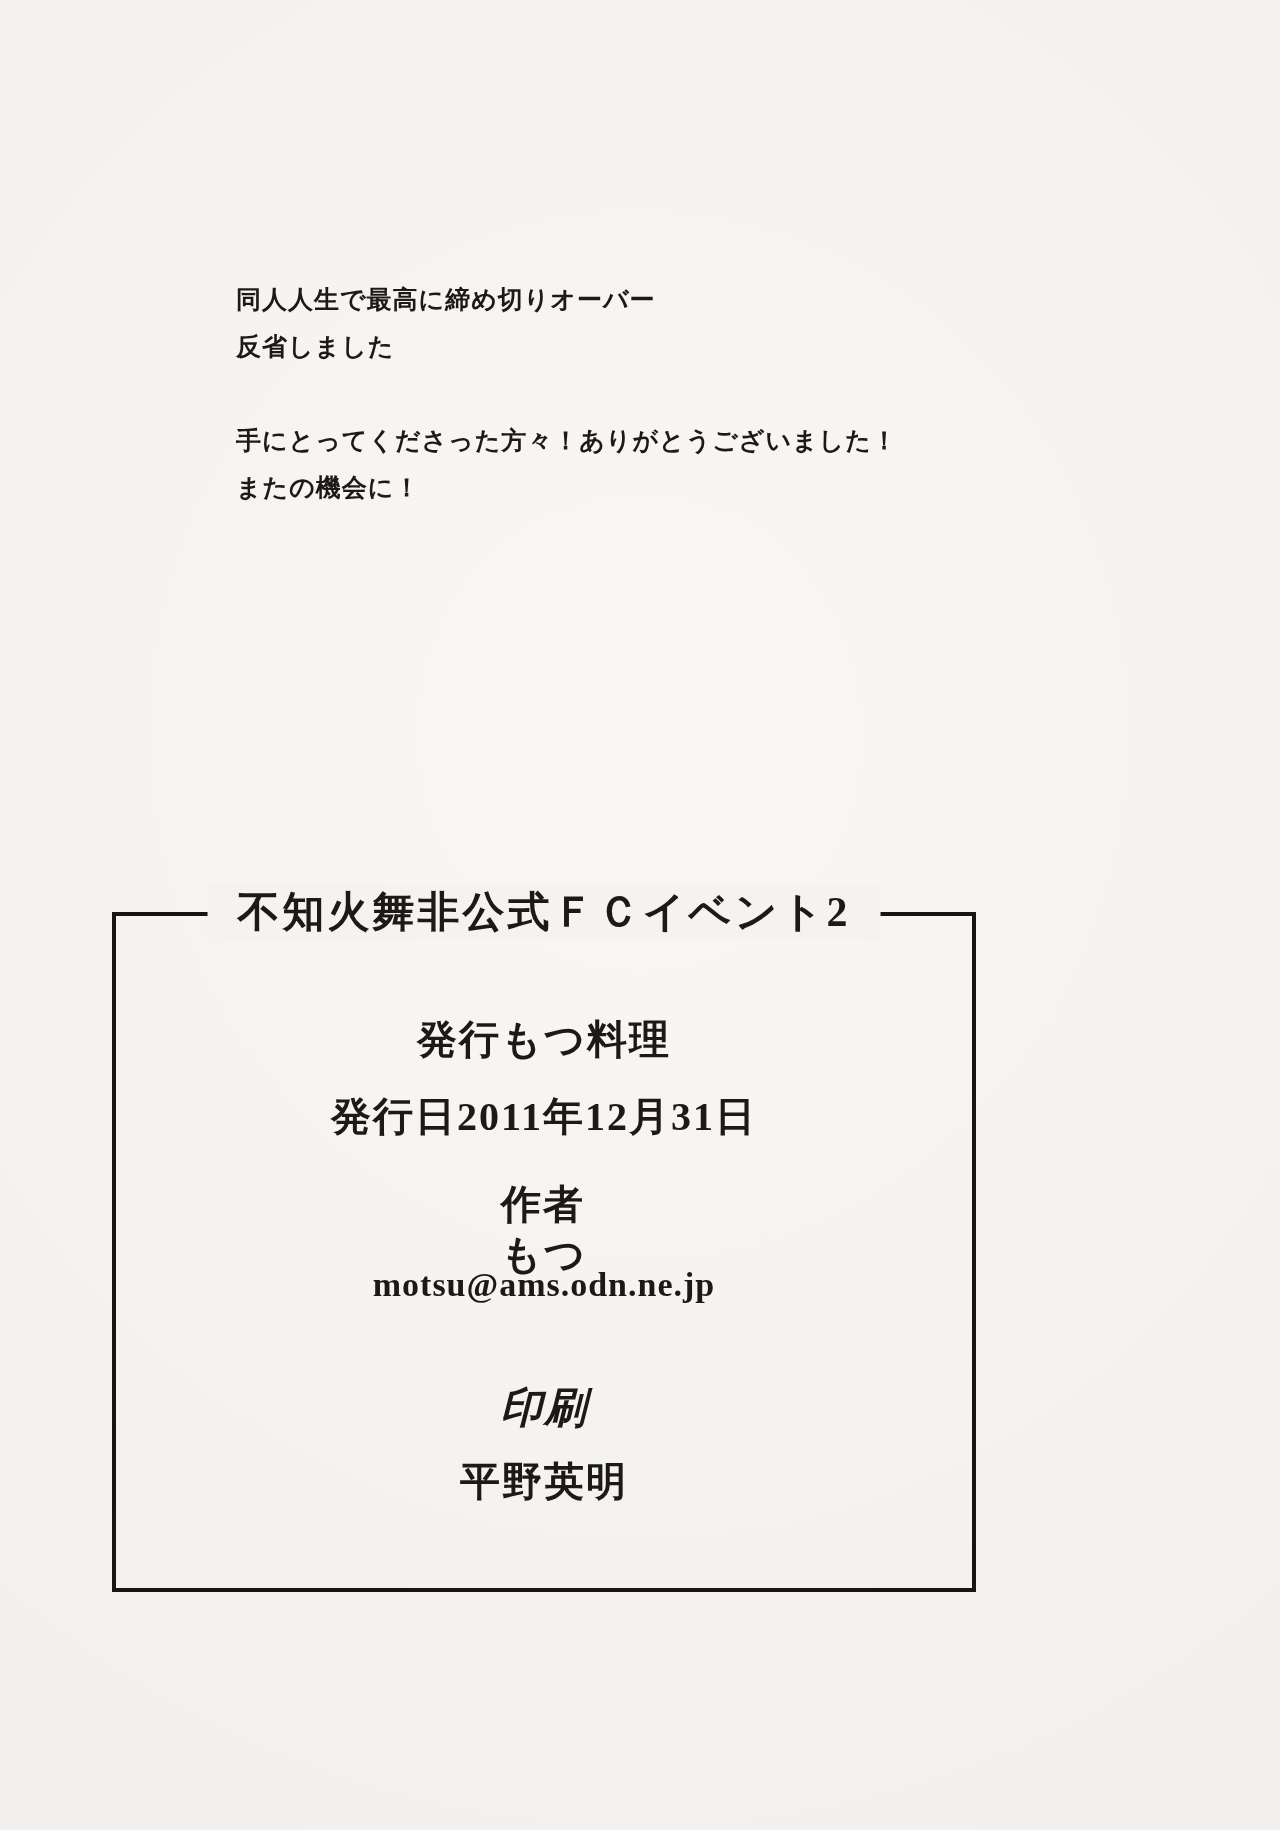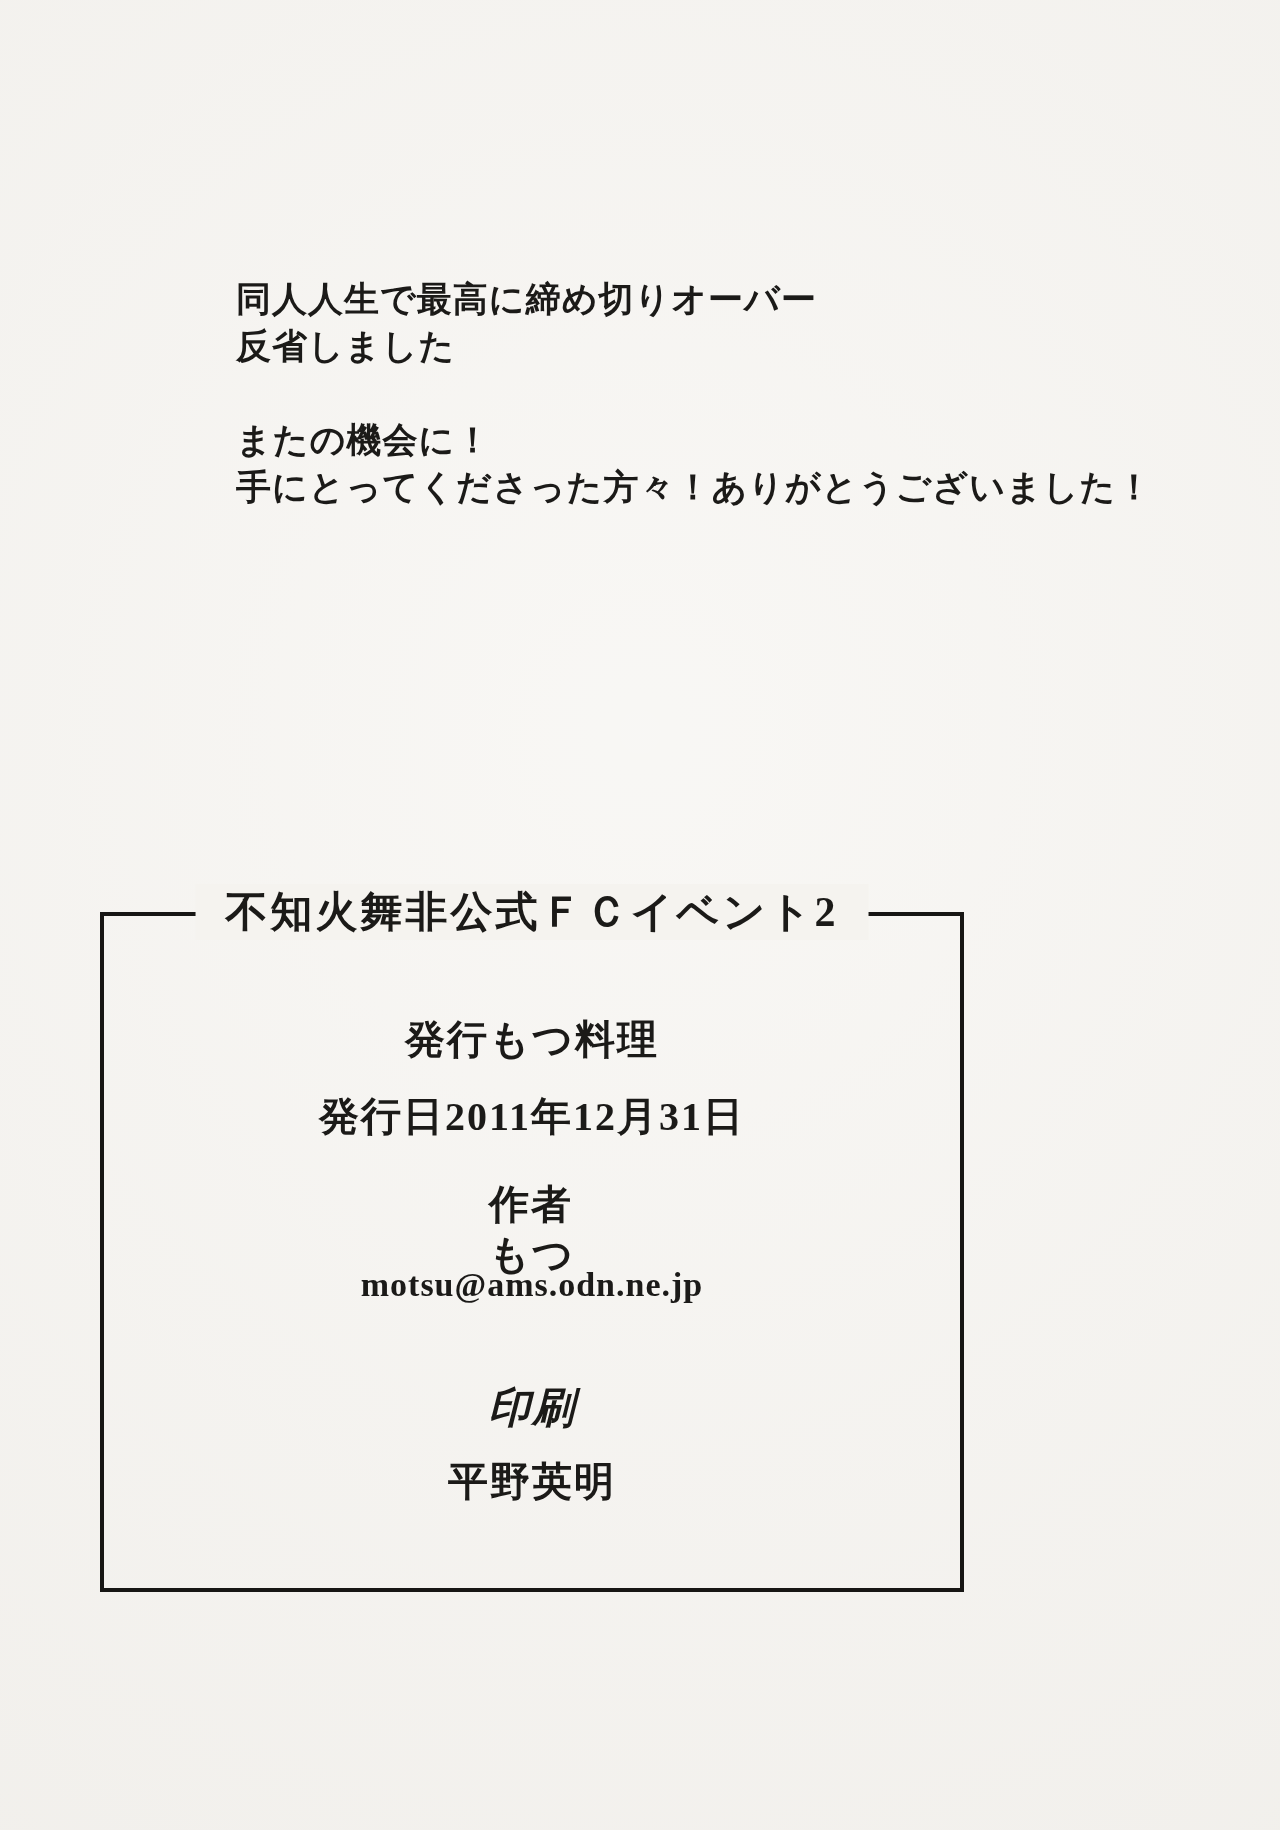--- a/index.html
+++ b/index.html
@@ -22,33 +22,33 @@
       radial-gradient(ellipse 120% 90% at 50% 40%, rgba(255,255,255,0.35), rgba(0,0,0,0.015) 85%),
       #f5f3ef;
   }
 
   
   .afterword {
     position: absolute;
     left: 236px;
     top: 276px;
     font-weight: bold;
-    font-size: 35px;
+    font-size: 25px;
     letter-spacing: 1px;
   }
   .afterword-line {
     min-height: 47px;
     line-height: 47px;
     white-space: nowrap;
   }
 
   
   .colophon-box {
     position: absolute;
-    left: 100px;
+    left: 112px;
     top: 912px;
     width: 864px;
     height: 680px;
     border: 4px solid #171614;
     box-sizing: border-box;
   }
   .colophon-title {
     position: absolute;
     left: 50%;
     top: -4px;
@@ -90,22 +90,22 @@
 </style>
 </head>
 <body>
 
 <div class="page">
 
   <div class="afterword">
     <div class="afterword-line">同人人生で最高に締め切りオーバー</div>
     <div class="afterword-line">反省しました</div>
     <div class="afterword-line"></div>
+    <div class="afterword-line">手にとってくださった方々！ありがとうございました！</div>
     <div class="afterword-line">またの機会に！</div>
-    <div class="afterword-line">手にとってくださった方々！ありがとうございました！</div>
   </div>
 
   <div class="colophon-box">
     <div class="colophon-title">不知火舞非公式ＦＣイベント2</div>
 
     <div class="colophon-body">
 
       <div class="colophon-row row-publisher">
         <span class="colophon-label">発行</span>
         <span class="colophon-value">もつ料理</span>

